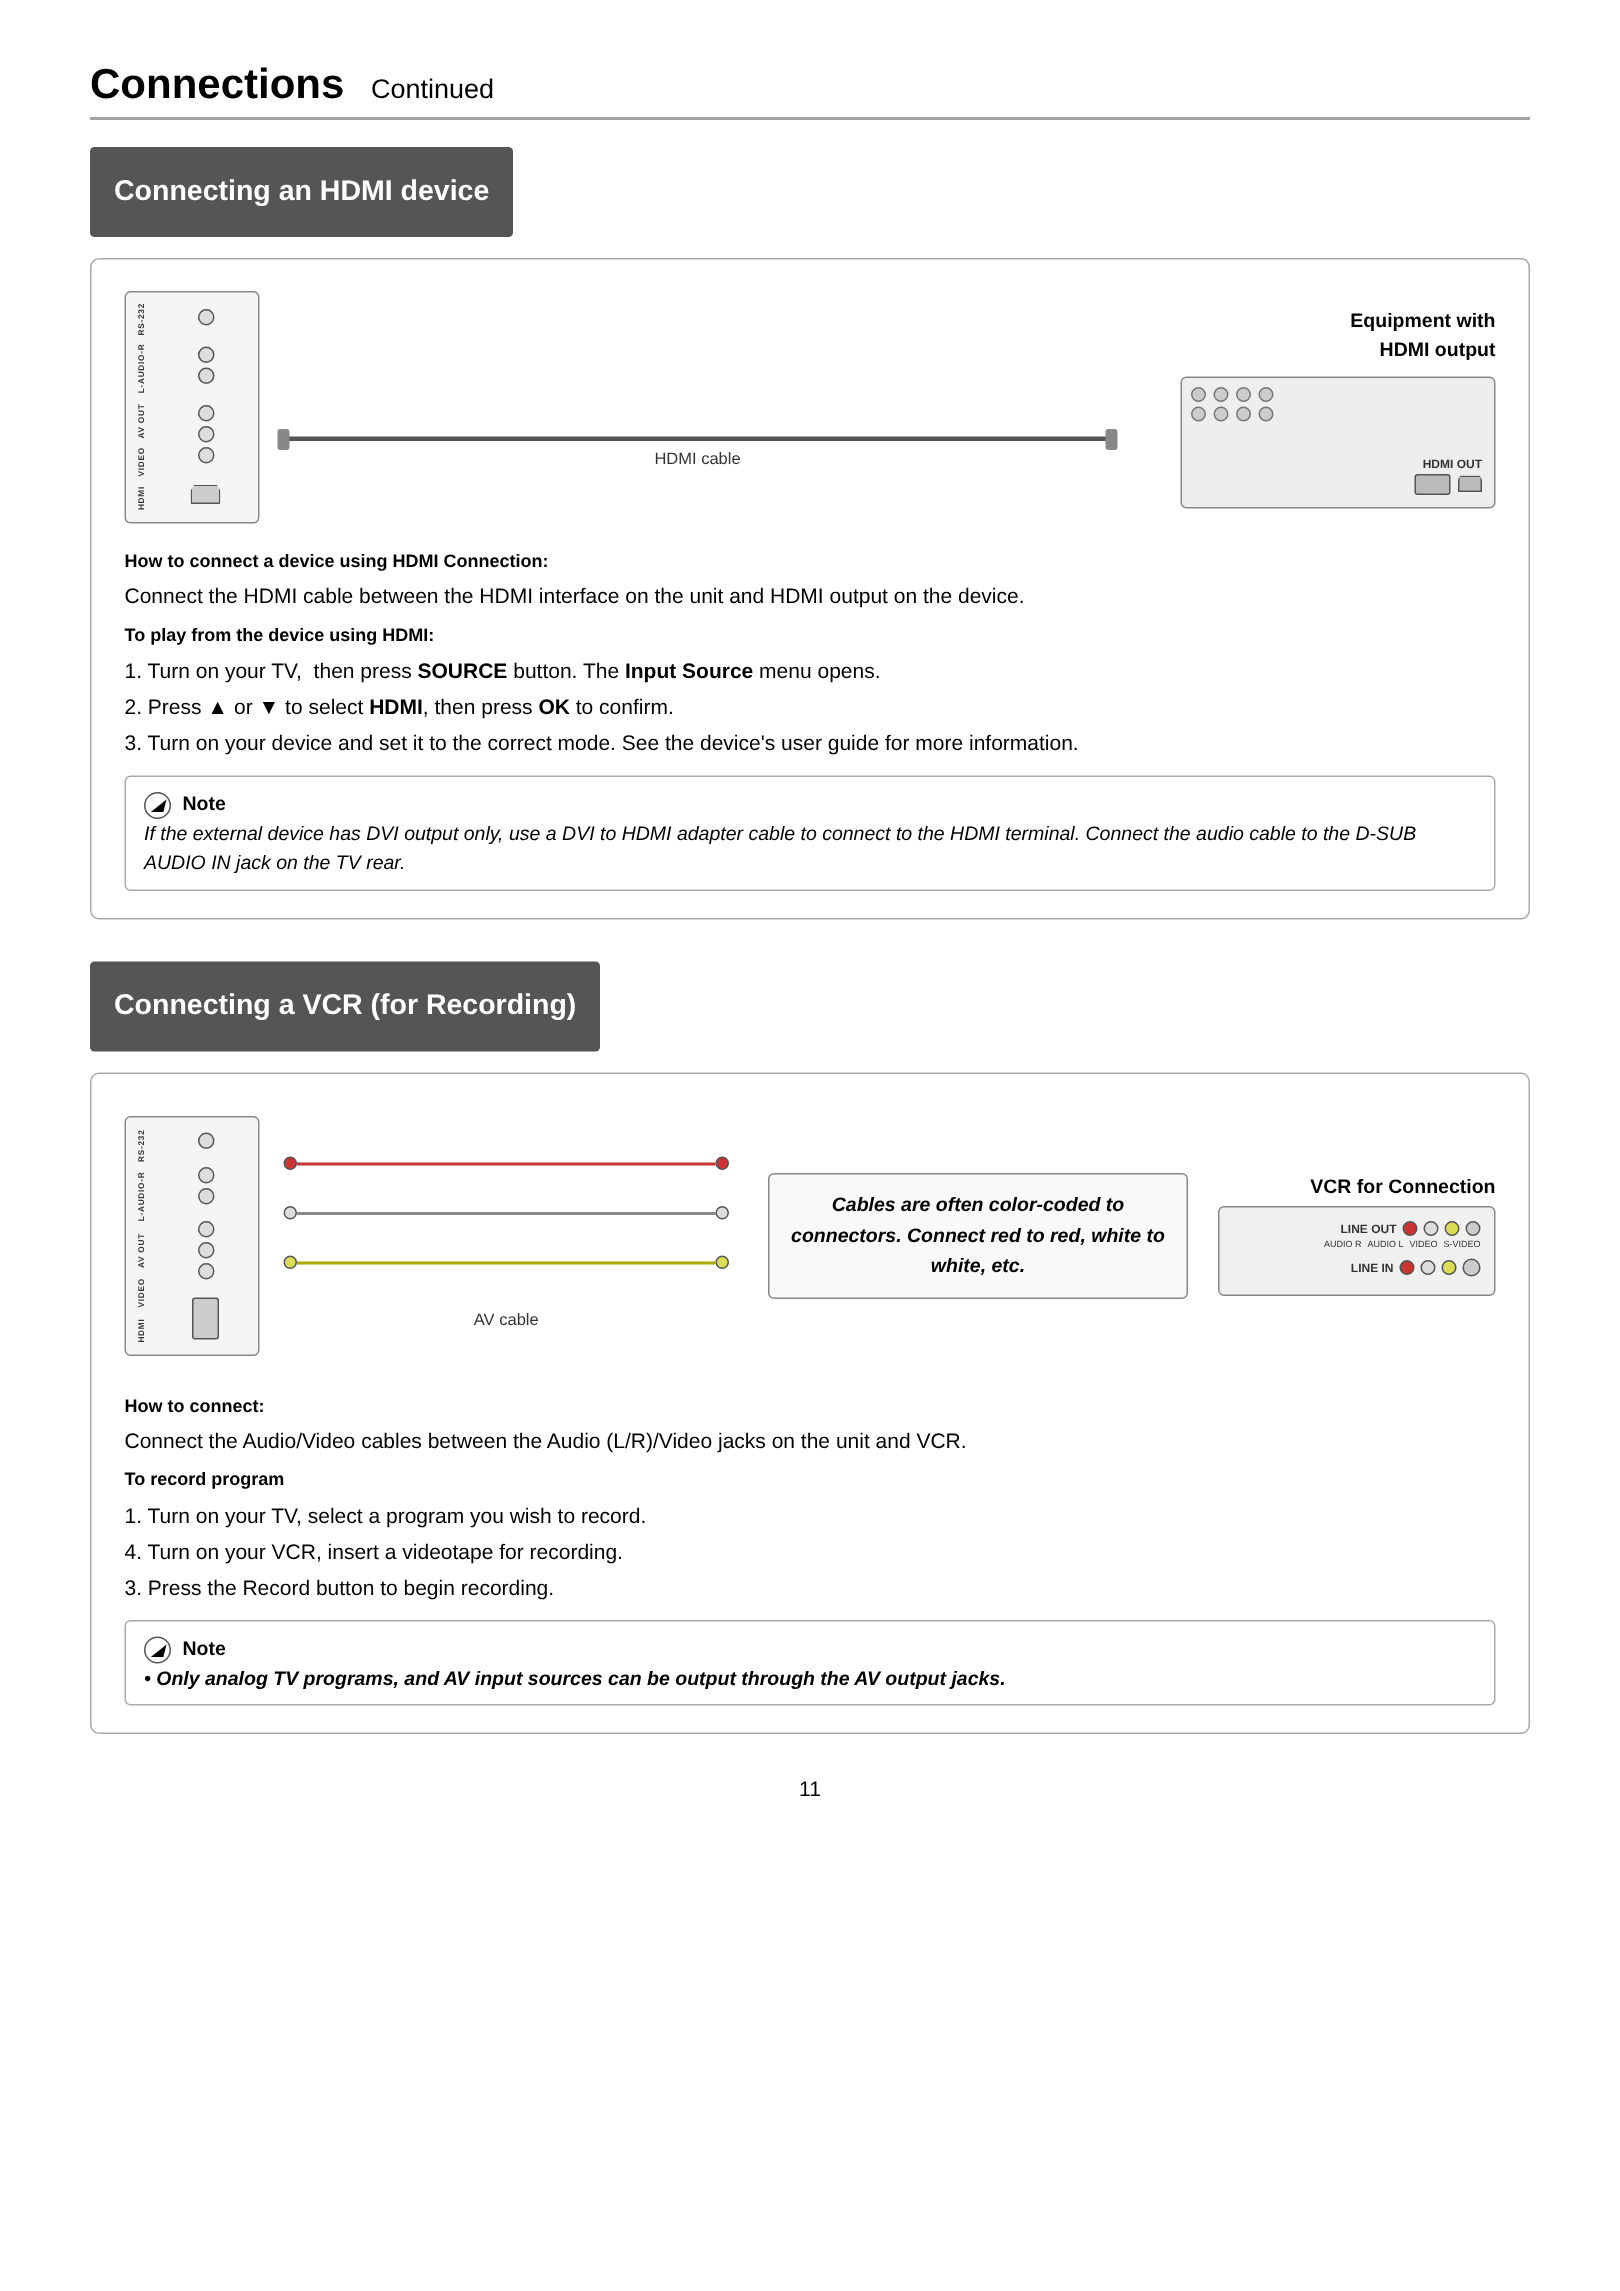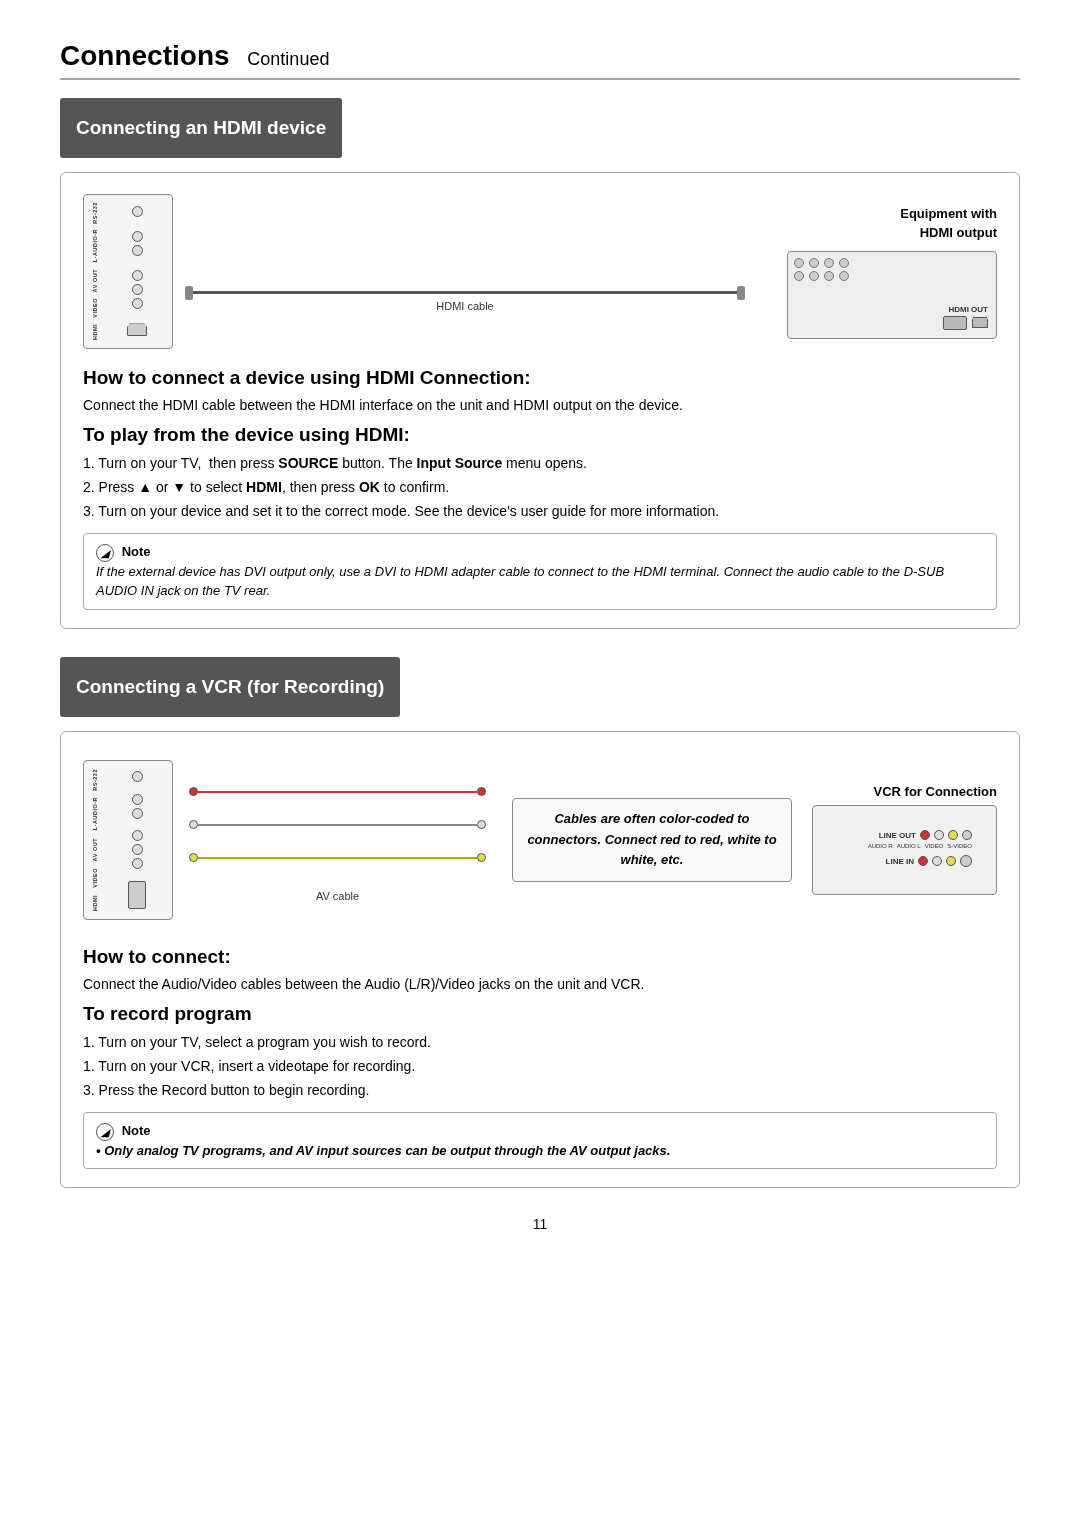--- a/index.html
+++ b/index.html
@@ -47,21 +47,21 @@
       min-height: 160px;
     }
     .equipment-label {
       font-size: 13px;
       font-weight: bold;
       text-align: right;
       margin-bottom: 8px;
       line-height: 1.4;
     }
     h3.sub-heading {
-      font-size: 19px;
+      font-size: 12px;
       font-weight: bold;
       margin-bottom: 6px;
       margin-top: 6px;
     }
     p.body-text {
       font-size: 14px;
       margin-bottom: 8px;
       line-height: 1.5;
     }
     .steps {
@@ -265,21 +265,21 @@
           <div style="flex:1;height:2px;background:#aa0;"></div>
           <div style="width:9px;height:9px;border-radius:50%;border:1.5px solid #555;background:#dd5;"></div>
         </div>
         <div style="text-align:center;font-size:11px;color:#333;margin-top:4px;">AV cable</div>
       </div>
 
       <div class="callout-box" style="margin:0 10px;flex-shrink:0;">Cables are often color-coded to connectors. Connect red to red, white to white, etc.</div>
 
       <div style="width:195px;flex-shrink:0;">
         <div style="font-size:13px;font-weight:bold;text-align:right;margin-bottom:6px;">VCR for Connection</div>
-        <div style="border:1.5px solid #888;border-radius:4px;background:#f0f0f0;padding:24px;width:185px;margin-left:auto;">
+        <div style="border:1.5px solid #888;border-radius:4px;background:#f0f0f0;padding:9px;width:185px;margin-left:auto;">
 
           <div style="display:flex;justify-content:flex-end;align-items:center;gap:4px;margin-bottom:3px;">
             <span style="font-size:8px;font-weight:bold;color:#333;">LINE
 OUT</span>
             <div style="width:10px;height:10px;border-radius:50%;border:1.5px solid #555;background:#c33;"></div>
             <div style="width:10px;height:10px;border-radius:50%;border:1.5px solid #555;background:#ddd;"></div>
             <div style="width:10px;height:10px;border-radius:50%;border:1.5px solid #555;background:#dd5;"></div>
             <div style="width:10px;height:10px;border-radius:50%;border:1.5px solid #555;background:#ccc;"></div>
           </div>
 
@@ -301,21 +301,21 @@
         </div>
       </div>
     </div>
 
     <h3 class="sub-heading">How to connect:</h3>
     <p class="body-text">Connect the Audio/Video cables between the Audio (L/R)/Video jacks on the unit and VCR.</p>
 
     <h3 class="sub-heading">To record program</h3>
     <div class="steps">
       <div>1. Turn on your TV, select a program you wish to record.</div>
-      <div>1. Turn on your VCR, insert a videotape for recording.</div>
+      <div>4. Turn on your VCR, insert a videotape for recording.</div>
       <div>3. Press the Record button to begin recording.</div>
     </div>
 
     <div class="note-box">
       <span class="note-icon">◢</span>
       <span class="note-label">Note</span><br>
       <strong><em>• Only analog TV programs, and AV input sources can be output through the AV output jacks.</em></strong>
     </div>
   </div>
 </div>

